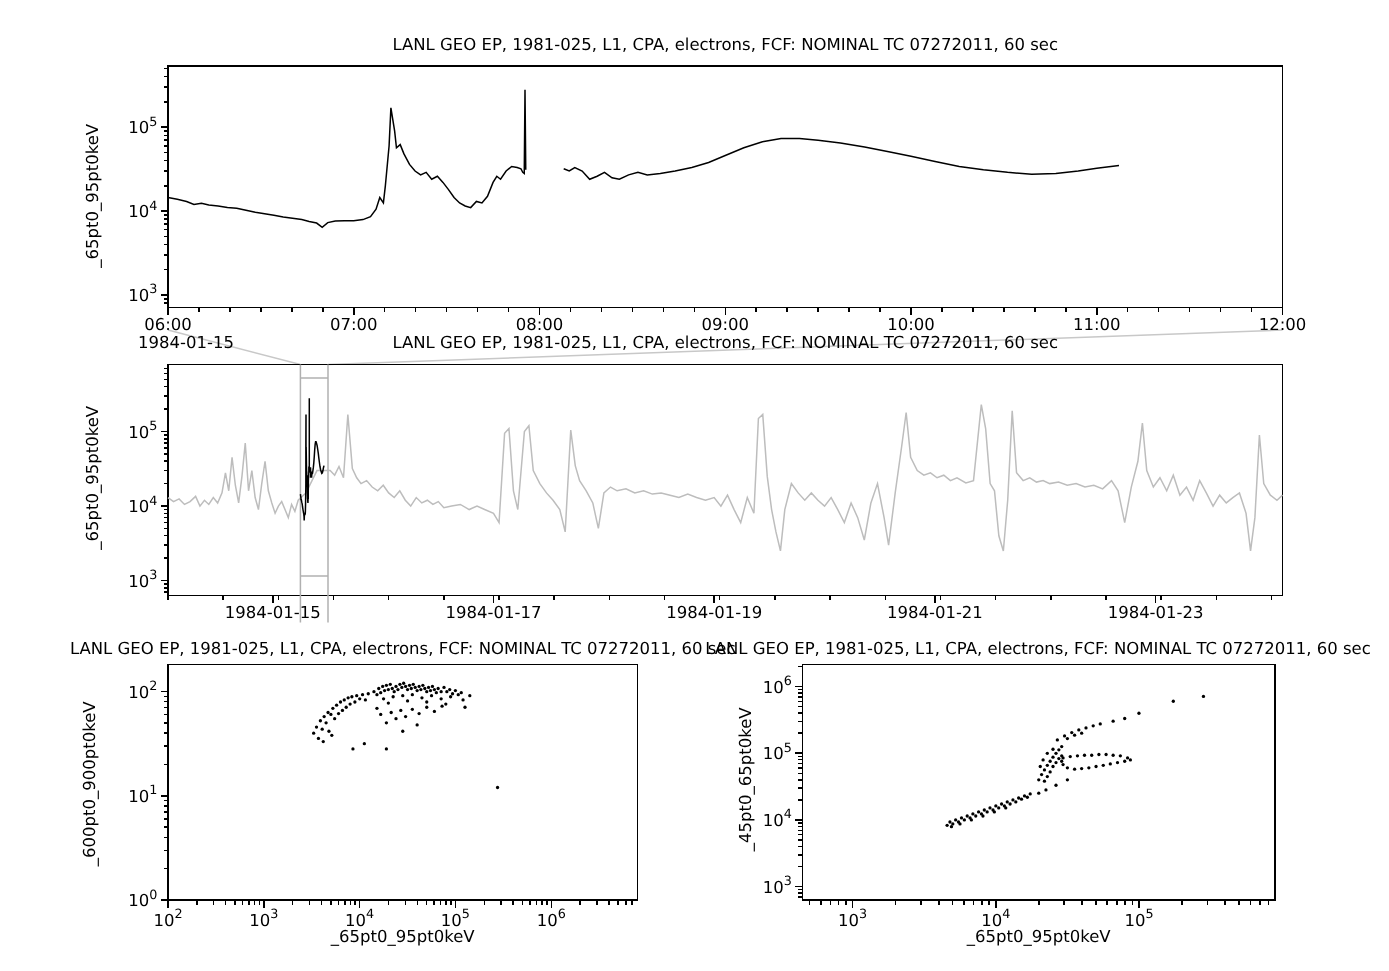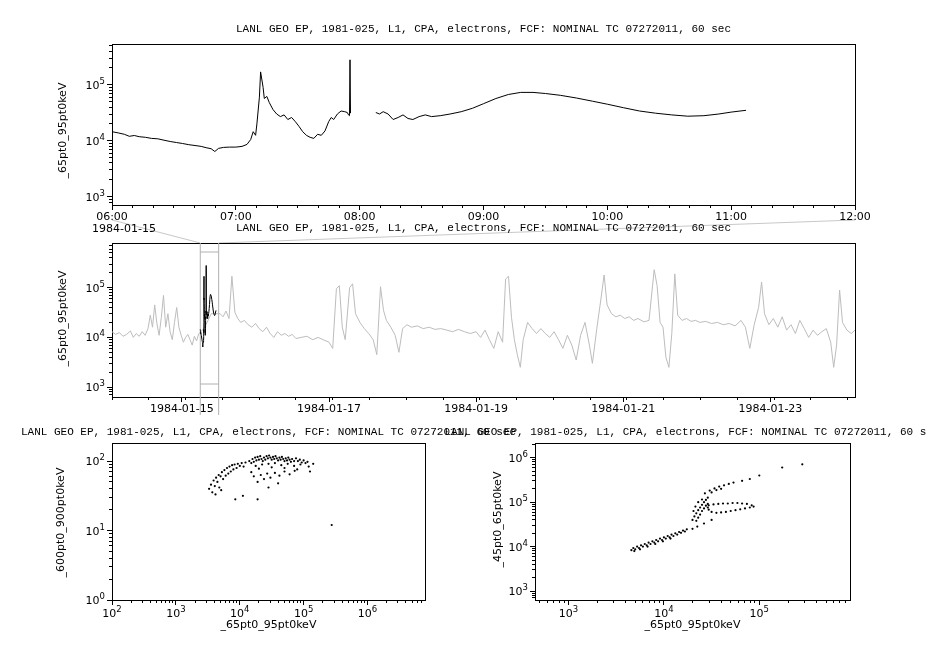--- a/index.html
+++ b/index.html
@@ -1,20 +1,20 @@
 <!DOCTYPE html>
 <html><head>
 <meta charset="utf-8">
 <style>
   html,body{margin:0;padding:0;background:#ffffff;}
   .canvas{position:relative;width:926px;height:647px;background:#ffffff;overflow:hidden;
           font-family:"DejaVu Sans",sans-serif;color:#000;}
   svg{position:absolute;left:0;top:0;}
   svg text{font-family:"DejaVu Sans",sans-serif;font-size:11px;fill:#000;}
-  .ttl{position:absolute;font-size:11px;white-space:nowrap;text-align:center;font-family:Liberation Mono, monospace;}
+  .ttl{position:absolute;font-size:11px;white-space:nowrap;text-align:center;}
   .ylab{position:absolute;font-size:11px;white-space:nowrap;text-align:center;width:160px;
         transform:rotate(-90deg);transform-origin:center center;}
   .xlab{position:absolute;font-size:11px;white-space:nowrap;text-align:center;}
   .datelab{position:absolute;font-size:11px;white-space:nowrap;}
 </style>
 </head>
 <body>
 
 <div class="canvas">
   <svg id="plot-svg" width="926" height="647">

